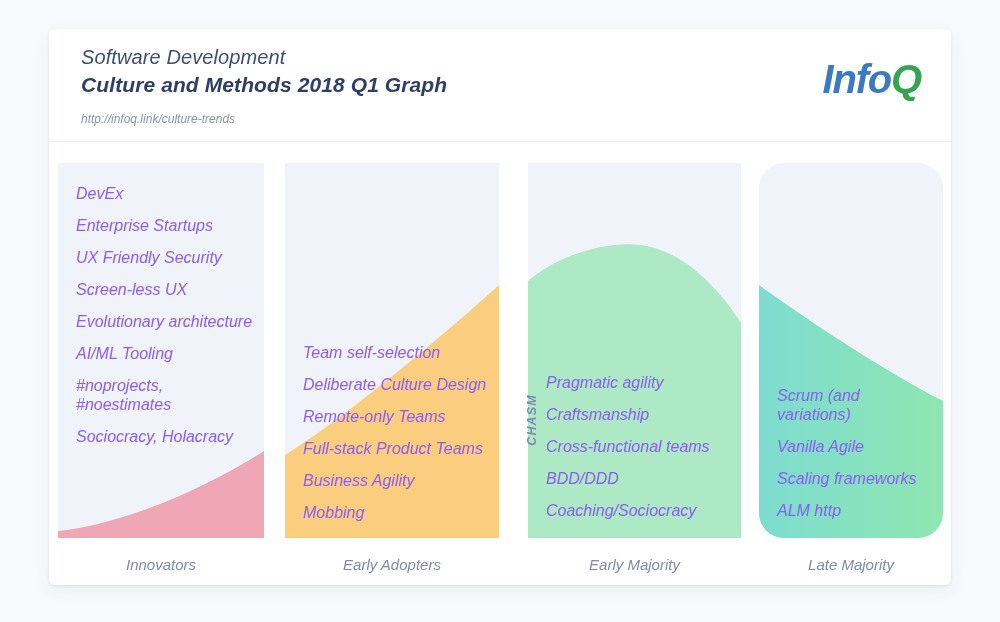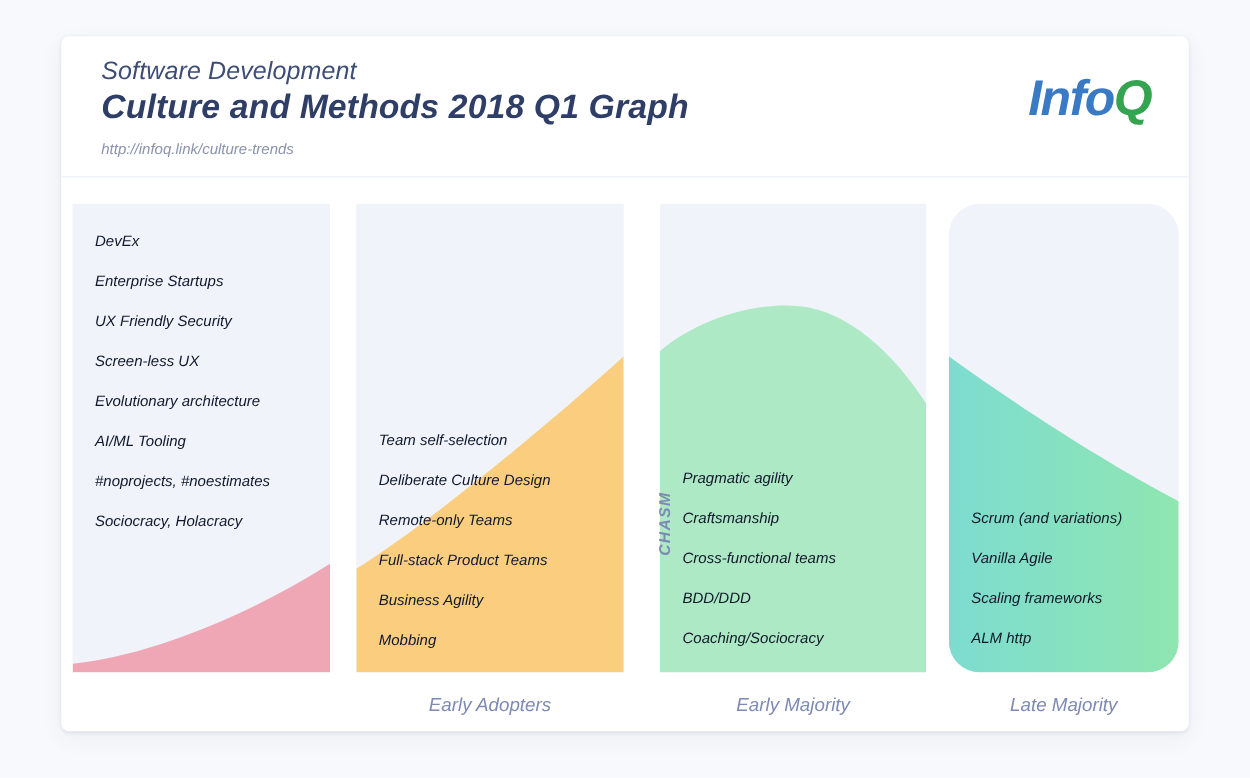--- a/index.html
+++ b/index.html
@@ -49,21 +49,21 @@
     top: 14px;
   }
   .title-line1 {
     font-size: 20px;
     font-weight: 400;
     color: #3d4d76;
     line-height: 28px;
     letter-spacing: .1px;
   }
   .title-line2 {
-    font-size: 27px;
+    font-size: 21px;
     font-weight: 700;
     color: #2f3e66;
     line-height: 28px;
     letter-spacing: .1px;
   }
   .title-url {
     margin-top: 10px;
     font-size: 12px;
     font-weight: 400;
     color: #8a93ab;
@@ -113,23 +113,23 @@
     display: block;
   }
 
   .items {
     position: absolute;
     left: 18px;
     right: 10px;
     z-index: 2;
   }
   .item {
-    font-size: 12px;
+    font-size: 16px;
     line-height: 19px;
-    color: #0f172a;
+    color: #8b5cf6;
     margin-bottom: 13px;
   }
   .item:last-child { margin-bottom: 0; }
 
   .col-1 .items { top: 21px; }
   .col-2 .items { bottom: 16px; }
   .col-3 .items { bottom: 18px; }
   .col-4 .items { bottom: 18px; }
 
   
@@ -250,20 +250,21 @@
           <div class="item">Scaling frameworks</div>
           <div class="item">ALM http</div>
         </div>
       </div>
 
       <div id="chasm">
         <span>CHASM</span>
       </div>
 
       <div id="axis">
+        <div class="axis-label axis-1">Innovators</div>
         <div class="axis-label axis-2">Early Adopters</div>
         <div class="axis-label axis-3">Early Majority</div>
         <div class="axis-label axis-4">Late Majority</div>
       </div>
 
     </div>
   </div>
 </div>
 
 </body></html>

